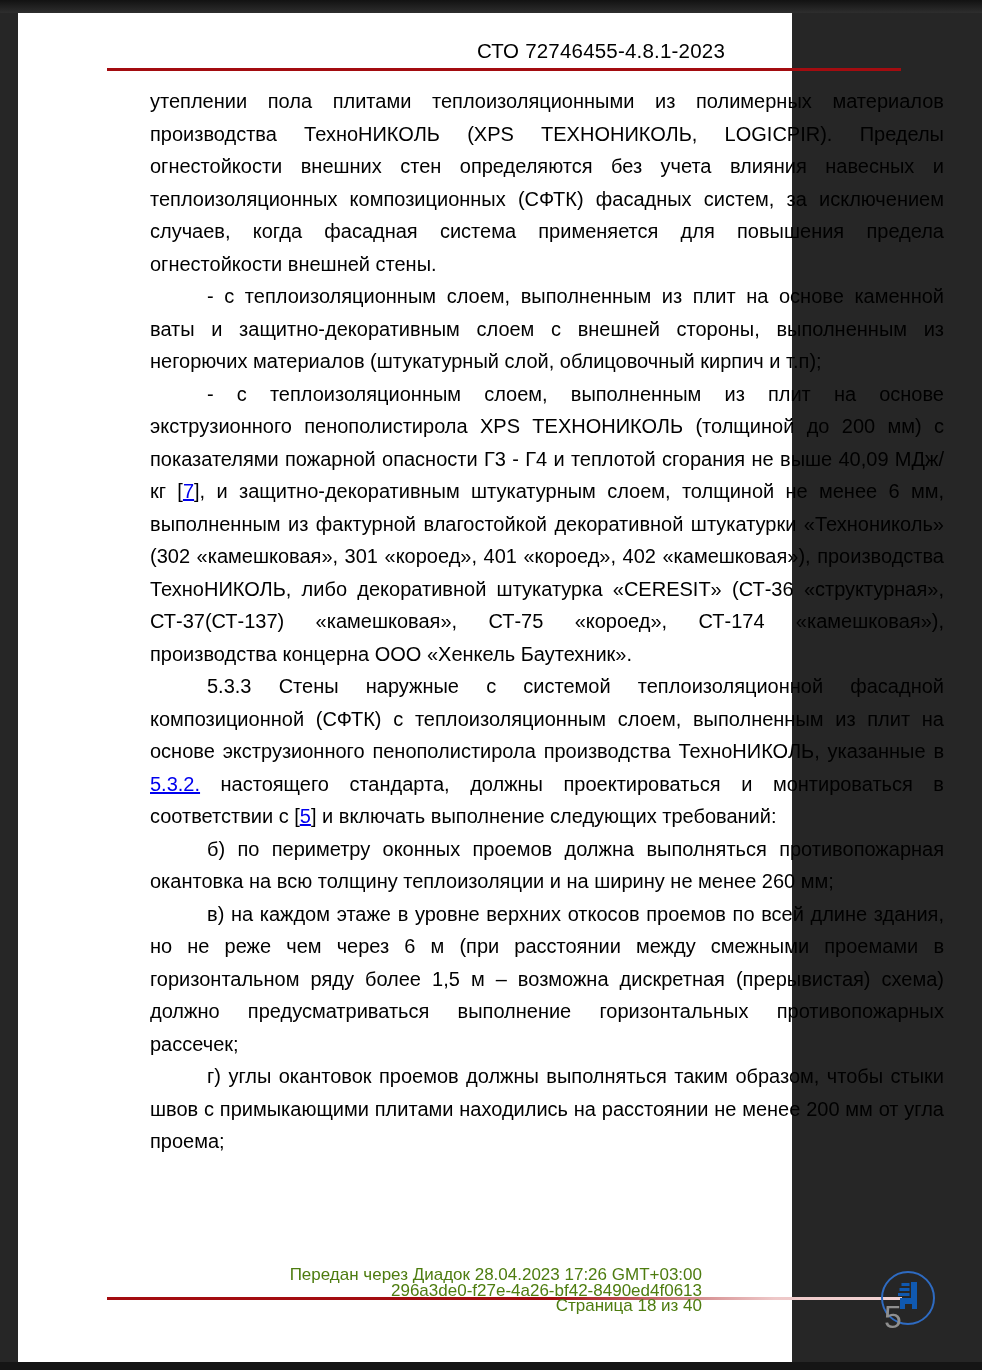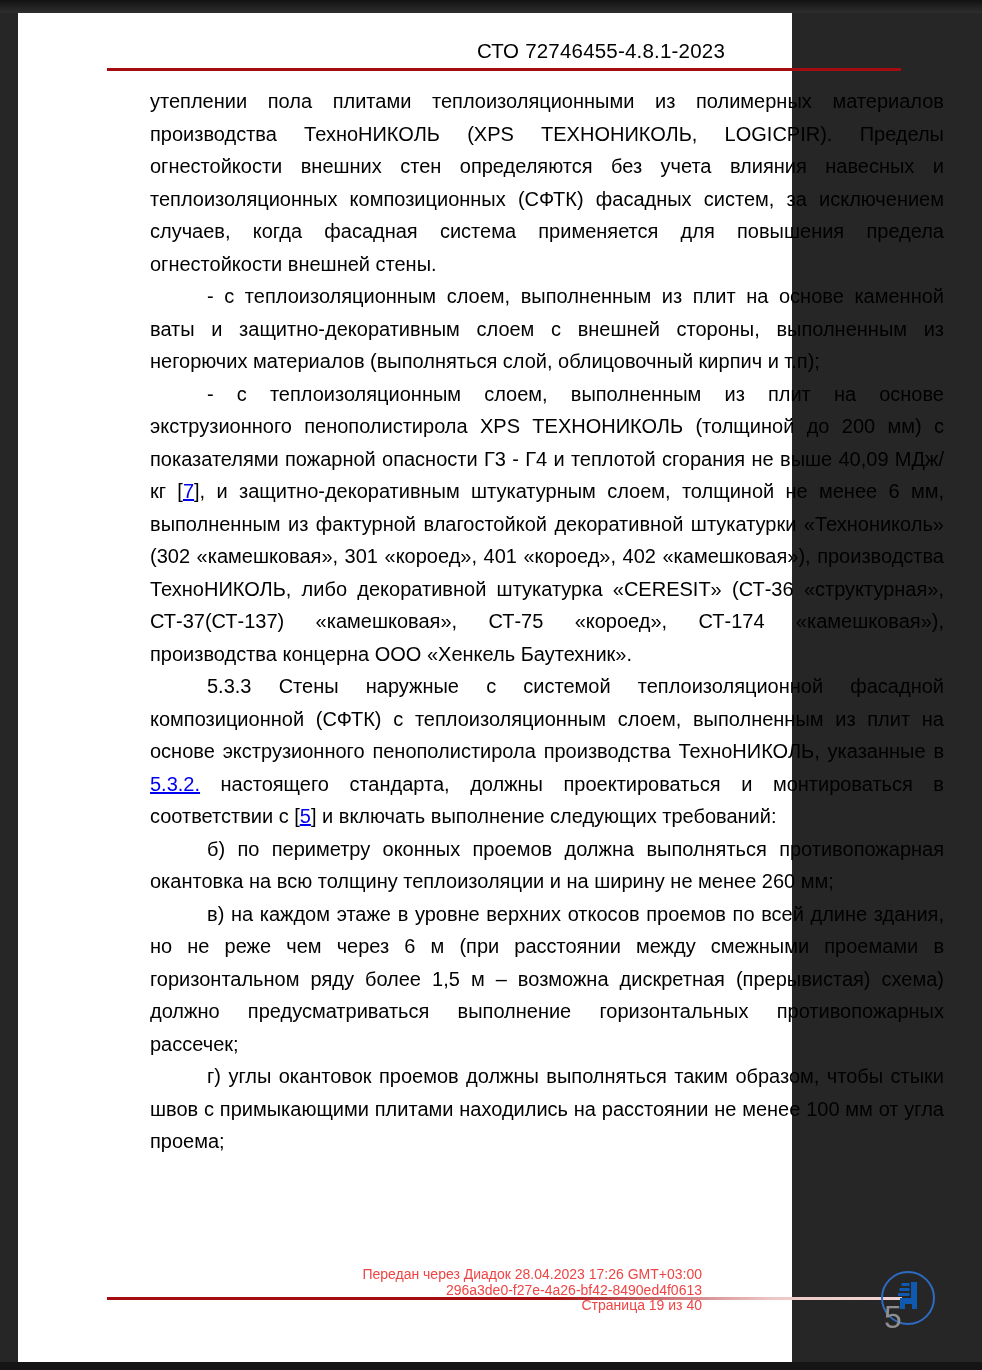--- a/index.html
+++ b/index.html
@@ -42,21 +42,21 @@
   .body-text p.indent { text-indent:57px; }
   a.doclink { color:#0000ee; text-decoration:underline; cursor:pointer; }
   
   .footer-rule {
     position:absolute; top:1284px; left:89px; width:795px; height:3px;
     background:linear-gradient(90deg,#a30c10 0%,#a30c10 56%,#cf8082 72%,#eec8c8 84%,#f2d4d4 100%);
     z-index:1;
   }
   .footer-text {
     position:absolute; top:1254px; right:90px; text-align:right;
-    font-size:14px; line-height:15.5px; color:#ef4444; z-index:2;
+    font-size:17px; line-height:15.5px; color:#4d7c0f; z-index:2;
   }
   .watermark-5 {
     position:absolute; left:866px; top:1288px;
     font-size:32px; color:#8f8f8f; line-height:1; z-index:4;
   }
   .diadoc-logo {
     position:absolute; left:862px; top:1257px; width:56px; height:56px; z-index:3;
   }
 </style>
 </head>
@@ -66,34 +66,34 @@
 <div class="bottom-strip"></div>
 
 <div class="page">
 
   <div class="doc-number">СТО 72746455-4.8.1-2023</div>
 
   <div class="header-rule"></div>
 
   <div class="body-text">
       <p class="">утеплении пола плитами теплоизоляционными из полимерных материалов производства ТехноНИКОЛЬ (XPS ТЕХНОНИКОЛЬ, LOGICPIR). Пределы огнестойкости внешних стен определяются без учета влияния навесных и теплоизоляционных композиционных (СФТК) фасадных систем, за исключением случаев, когда фасадная система применяется для повышения предела огнестойкости внешней стены.</p>
-      <p class="indent">- с теплоизоляционным слоем, выполненным из плит на основе каменной ваты и защитно-декоративным слоем с внешней стороны, выполненным из негорючих материалов (выполняться слой, облицовочный кирпич и т.п);</p>
+      <p class="indent">- с теплоизоляционным слоем, выполненным из плит на основе каменной ваты и защитно-декоративным слоем с внешней стороны, выполненным из негорючих материалов (штукатурный слой, облицовочный кирпич и т.п);</p>
       <p class="indent">- с теплоизоляционным слоем, выполненным из плит на основе экструзионного пенополистирола XPS ТЕХНОНИКОЛЬ (толщиной до 200 мм) с показателями пожарной опасности Г3 - Г4 и теплотой сгорания не выше 40,09 МДж/кг [<a class="doclink" href="#">7</a>], и защитно-декоративным штукатурным слоем, толщиной не менее 6 мм, выполненным из фактурной влагостойкой декоративной штукатурки «Технониколь» (302 «камешковая», 301 «короед», 401 «короед», 402 «камешковая»), производства ТехноНИКОЛЬ, либо декоративной штукатурка «CERESIT» (СТ-36 «структурная», СТ-37(СТ-137) «камешковая», СТ-75 «короед», СТ-174 «камешковая»), производства концерна ООО «Хенкель Баутехник».</p>
       <p class="indent">5.3.3 Стены наружные с системой теплоизоляционной фасадной композиционной (СФТК) с теплоизоляционным слоем, выполненным из плит на основе экструзионного пенополистирола производства ТехноНИКОЛЬ, указанные в <a class="doclink" href="#">5.3.2.</a> настоящего стандарта, должны проектироваться и монтироваться в соответствии с [<a class="doclink" href="#">5</a>] и включать выполнение следующих требований:</p>
       <p class="indent">б) по периметру оконных проемов должна выполняться противопожарная окантовка на всю толщину теплоизоляции и на ширину не менее 260 мм;</p>
       <p class="indent">в) на каждом этаже в уровне верхних откосов проемов по всей длине здания, но не реже чем через 6 м (при расстоянии между смежными проемами в горизонтальном ряду более 1,5 м – возможна дискретная (прерывистая) схема) должно предусматриваться выполнение горизонтальных противопожарных рассечек;</p>
-      <p class="indent">г) углы окантовок проемов должны выполняться таким образом, чтобы стыки швов с примыкающими плитами находились на расстоянии не менее 100 мм от угла проема;</p>
+      <p class="indent">г) углы окантовок проемов должны выполняться таким образом, чтобы стыки швов с примыкающими плитами находились на расстоянии не менее 200 мм от угла проема;</p>
     </div>
 
   <div class="footer-rule"></div>
 
   <div class="footer-text">
     <div>Передан через Диадок 28.04.2023 17:26 GMT+03:00</div>
     <div>296a3de0-f27e-4a26-bf42-8490ed4f0613</div>
-    <div>Страница 19 из 40</div>
+    <div>Страница 18 из 40</div>
   </div>
 
   <div class="watermark-5">5</div>
 
   <div class="diadoc-logo">
     <svg width="56" height="56" viewBox="0 0 56 56">
       <circle cx="28" cy="28" r="26" fill="none" stroke="#2e6bc2" stroke-width="2"></circle>
       <g fill="#1059b0">
 
         <rect x="31" y="12" width="6" height="22"></rect>

